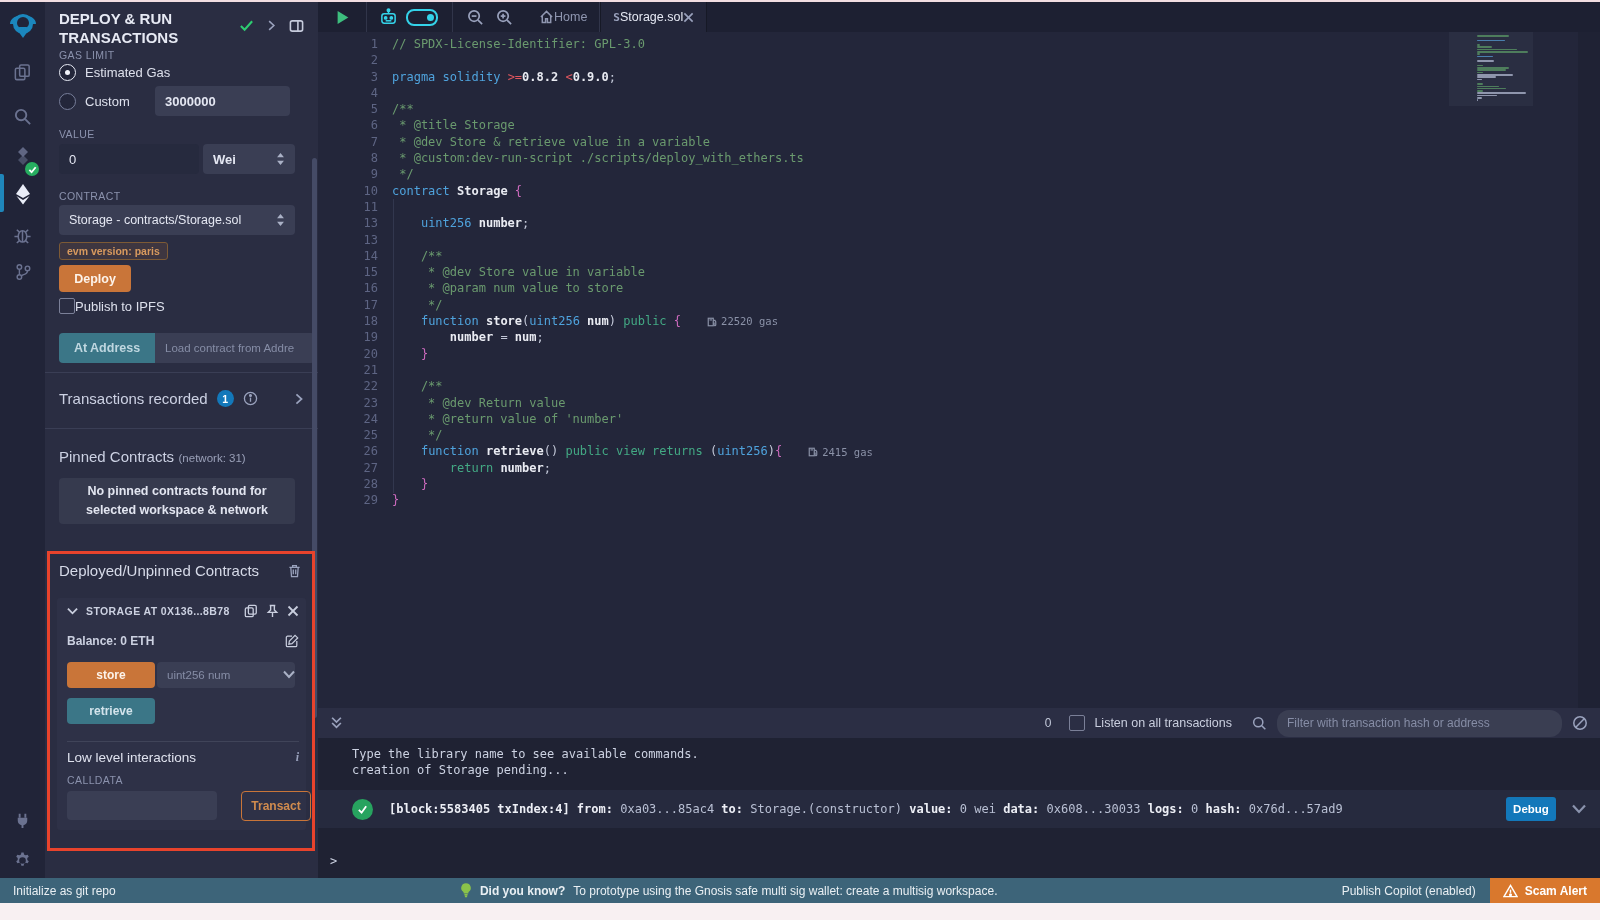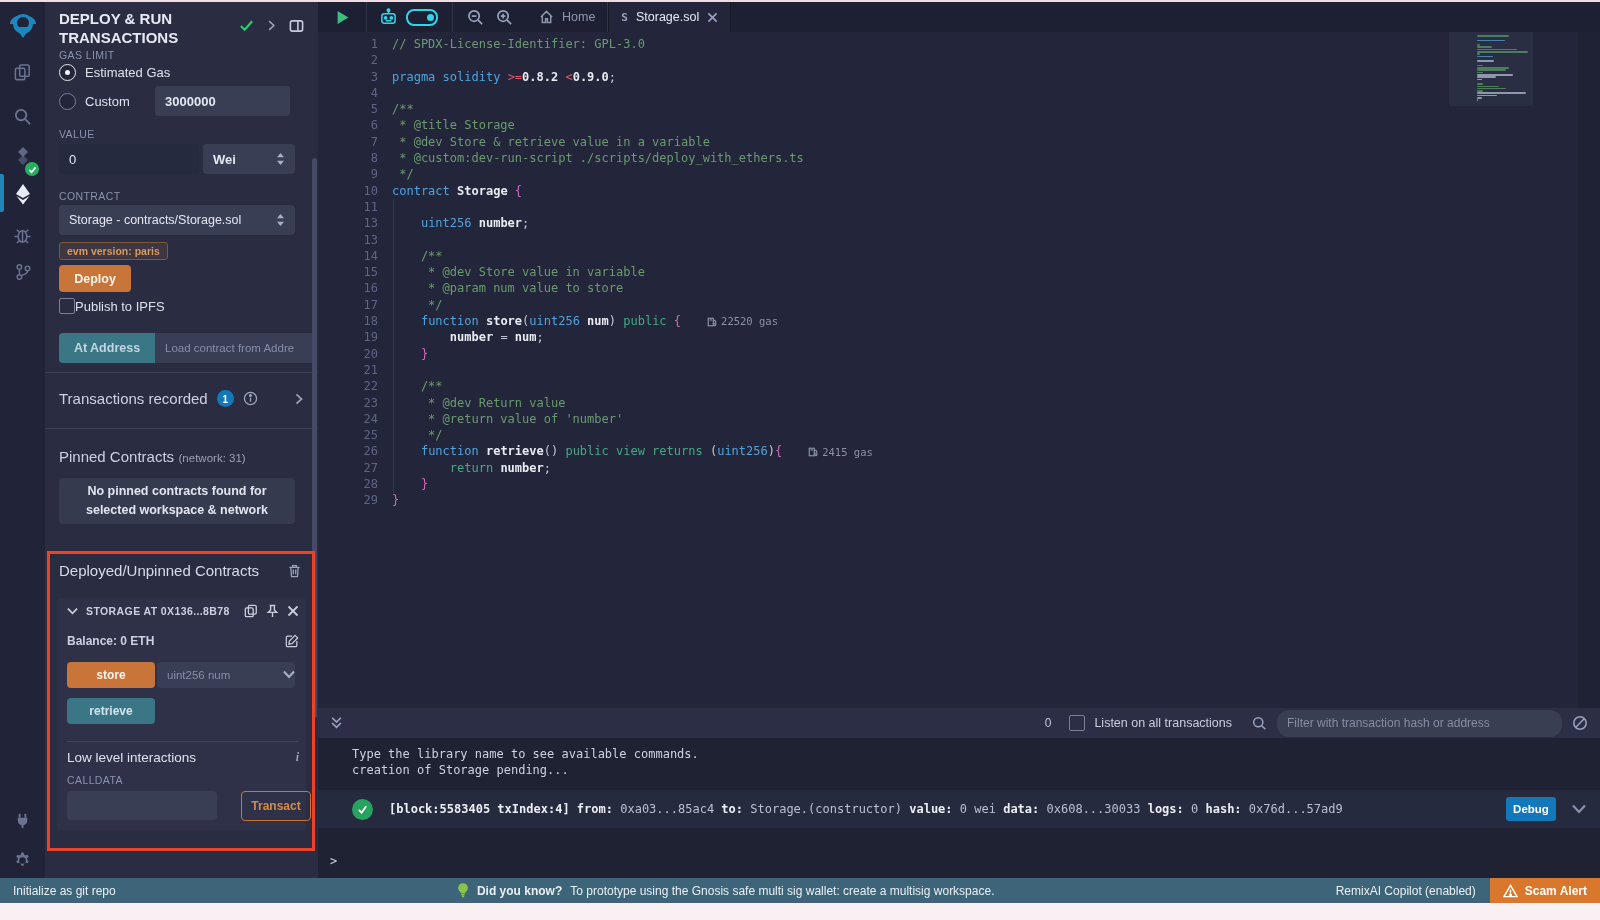--- a/index.html
+++ b/index.html
@@ -40,21 +40,21 @@
   .empty-box{background:#363a4e;border-radius:4px;color:#e2e5f0;font-size:12.5px;font-weight:bold;text-align:center;line-height:1.5;display:flex;align-items:center;justify-content:center;}
   .red-box{top:549px;left:2px;width:262px;height:294px;border:3px solid #e8432c;pointer-events:none;z-index:5;}
   .card{top:596px;left:12px;width:249px;height:232px;background:#2e3147;border-radius:3px;}
   .inst-hdr{font-size:10.5px;font-weight:bold;letter-spacing:.4px;color:#ccd1e1;}
   .scroll-thumb{top:156px;left:267px;width:5px;height:560px;background:#454b66;border-radius:3px;}
 
   
   .main{top:2px;left:318px;width:1282px;height:876px;background:#23263a;}
   .tabbar{position:absolute;top:0;left:0;width:1282px;height:30px;background:#1d2032;display:flex;align-items:center;}
   .tb-sep{width:1px;height:30px;background:#31354a;}
-  .tab{height:30px;display:flex;align-items:center;gap:8px;padding:0 12px;font-size:12.5px;color:#8f96b0;cursor:pointer;}
+  .tab{height:30px;display:flex;align-items:center;padding:0 12px;font-size:12.5px;color:#8f96b0;cursor:pointer;}
   .tab.active{background:#23263a;color:#e6e9f4;border-left:1px solid #161926;border-right:1px solid #161926;}
   .editor{position:absolute;top:30px;left:0;width:1282px;height:676px;background:#23263a;overflow:hidden;}
   .gutter{position:absolute;top:4px;left:0;width:60px;text-align:right;font-family:"DejaVu Sans Mono",monospace;font-size:12px;color:#5e6584;line-height:16.3px;}
   .gutter .ln{height:16.3px;}
   .code{position:absolute;top:4px;left:74px;font-family:"DejaVu Sans Mono",monospace;font-size:12px;line-height:16.3px;white-space:pre;}
   .cl{height:16.3px;}
   .t-c{color:#6a9a6e;}
   .t-k{color:#4fa3dd;}
   .t-b{color:#e9ebf2;font-weight:bold;}
   .t-d{color:#c3c8d8;}
@@ -472,21 +472,21 @@
   <div style="flex:1"></div>
   <svg width="12" height="15" viewBox="0 0 12 16" fill="none" stroke="#8bc34a" stroke-width="1.6">
       <path d="M6 1 a4.3 4.3 0 0 1 2.5 7.8 c-.6.5-.8 1-.8 1.7 h-3.4 c0-.7-.2-1.2-.8-1.7 A4.3 4.3 0 0 1 6 1 Z" fill="#8bc34a"></path>
       <path d="M4.3 12.5 h3.4 M4.8 14.5 h2.4"></path>
     </svg>
   <div style="width:8px"></div>
   <span style="font-weight:bold">Did you know?</span>
   <div style="width:8px"></div>
   <span>To prototype using the Gnosis safe multi sig wallet: create a multisig workspace.</span>
   <div style="flex:1"></div>
-  <span>RemixAI Copilot (enabled)</span>
+  <span>Publish Copilot (enabled)</span>
   <div style="width:14px"></div>
   <div class="scam">
     <svg width="15" height="14" viewBox="0 0 16 15" fill="none" stroke="#fff" stroke-width="1.5">
         <path d="M8 1.5 L15 13.5 H1 Z"></path>
         <line x1="8" y1="6" x2="8" y2="9.5"></line>
         <circle cx="8" cy="11.6" r=".9" fill="#fff"></circle>
       </svg>
     <span>Scam Alert</span>
   </div>
 </div>

